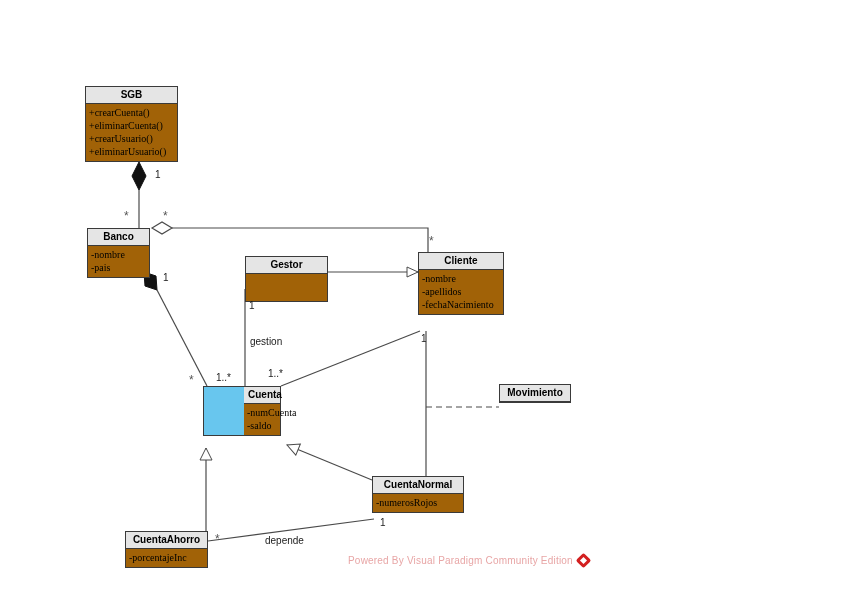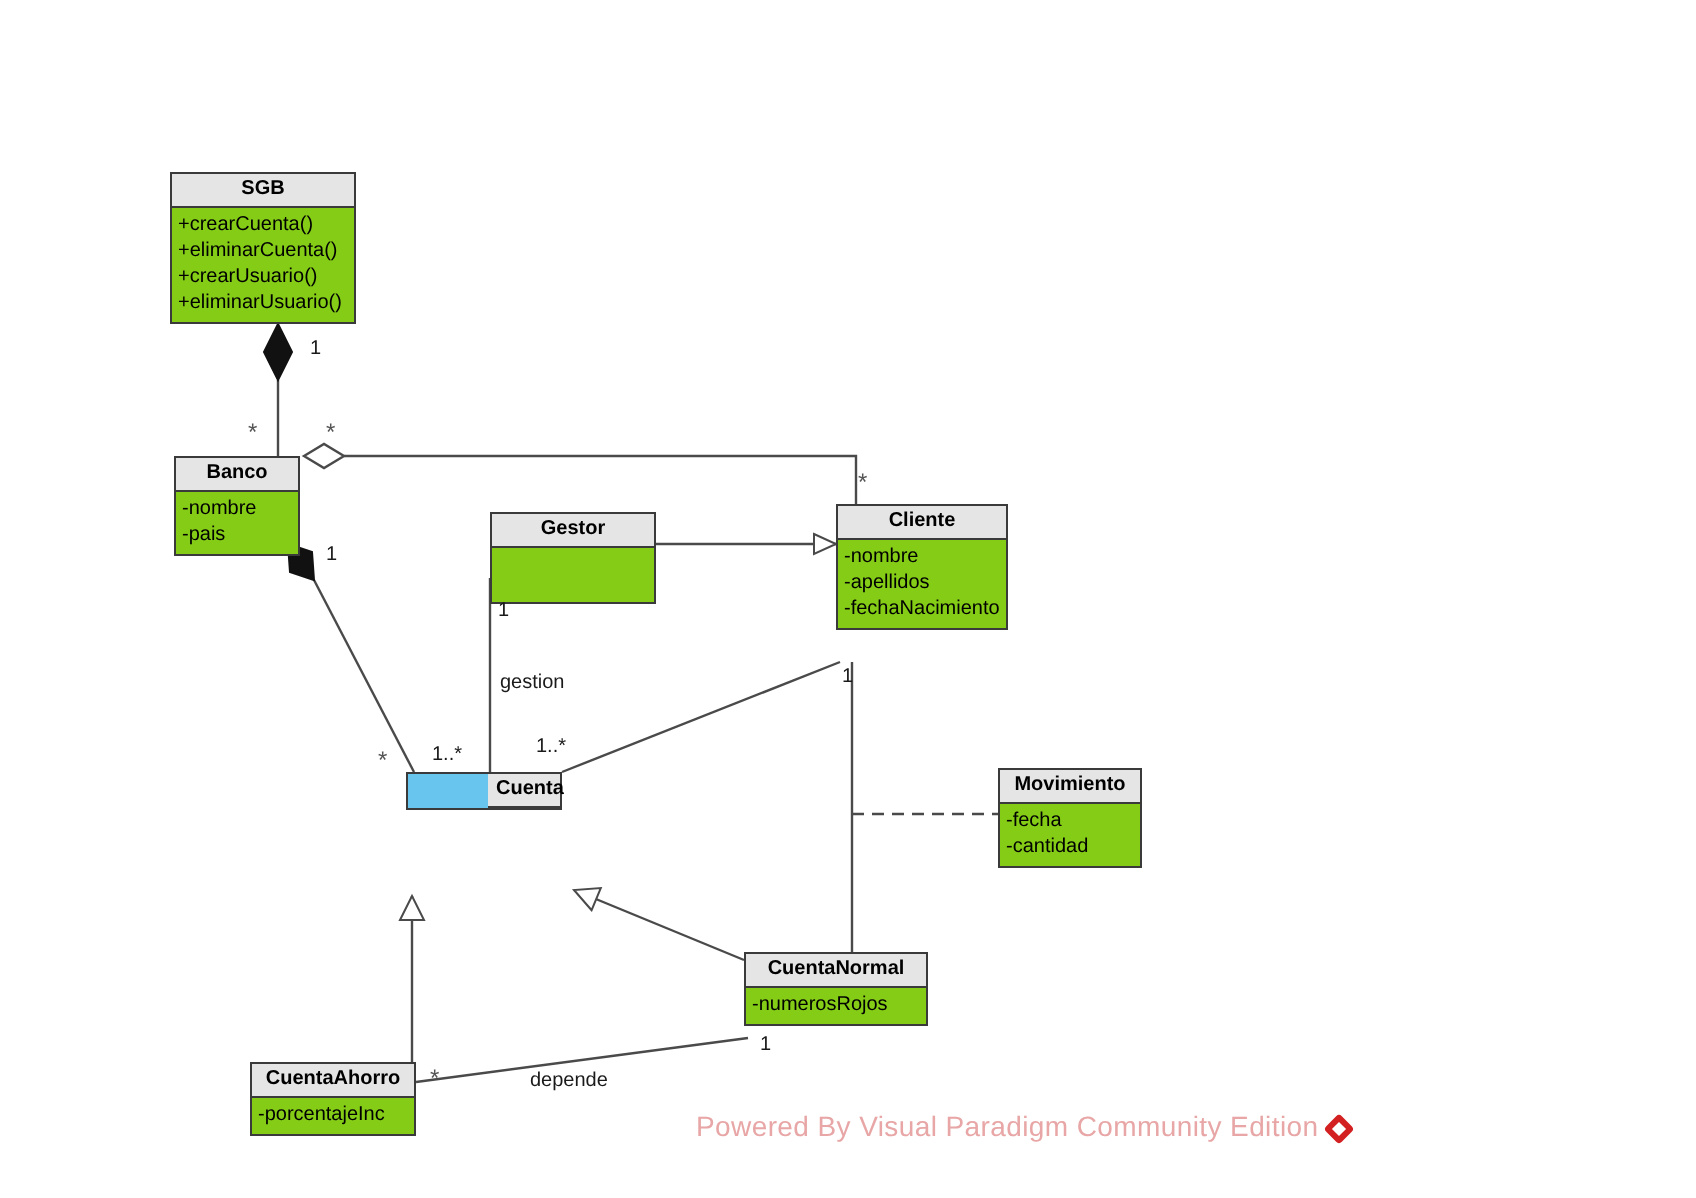--- a/index.html
+++ b/index.html
@@ -33,21 +33,22 @@
     font-size: 10px;
     color: #000000;
     padding: 2px 4px 3px 4px;
     border-bottom: 1px solid #3a3a3a;
     background: #e5e5e5;
     line-height: 11px;
     white-space: nowrap;
   }
   .uml-class .cls-compartment {
     padding: 2px 3px 3px 3px;
-    background: #84cc16;
+    background: #a16207;
+    font-family: Liberation Serif, serif;
   }
   .uml-class .cls-compartment.empty {
     min-height: 22px;
   }
   .uml-class .cls-compartment div {
     font-size: 10px;
     color: #000000;
     line-height: 13px;
     white-space: nowrap;
   }
@@ -60,21 +61,21 @@
     z-index: 6;
   }
   .edge-label.star {
     font-size: 12px;
     color: #555555;
   }
   #watermark {
     position: absolute;
     left: 348px;
     top: 555px;
-    font-size: 14px;
+    font-size: 10px;
     color: #e8a6a6;
     letter-spacing: 0.2px;
     white-space: nowrap;
     z-index: 7;
   }
   #watermark .vp-logo {
     display: inline-block;
     width: 11px;
     height: 11px;
     background: #d32020;
@@ -183,28 +184,28 @@
   <div class="cls-name">Cliente</div>
   <div class="cls-compartment">
     <div>-nombre</div>
     <div>-apellidos</div>
     <div>-fechaNacimiento</div>
   </div>
 </div>
 
 <div class="uml-class" style="left:203px; top:386px; width:78px;padding-left:40px;">
   <div class="cls-name">Cuenta</div>
+  <div class="cls-compartment">
+    <div>-numCuenta</div>
+    <div>-saldo</div>
+  </div>
 </div>
 
 <div class="uml-class" style="left:499px; top:384px; width:72px;">
   <div class="cls-name">Movimiento</div>
-  <div class="cls-compartment">
-    <div>-fecha</div>
-    <div>-cantidad</div>
-  </div>
 </div>
 
 <div class="uml-class" style="left:372px; top:476px; width:92px;">
   <div class="cls-name">CuentaNormal</div>
   <div class="cls-compartment">
     <div>-numerosRojos</div>
   </div>
 </div>
 
 <div class="uml-class" style="left:125px; top:531px; width:83px;">

